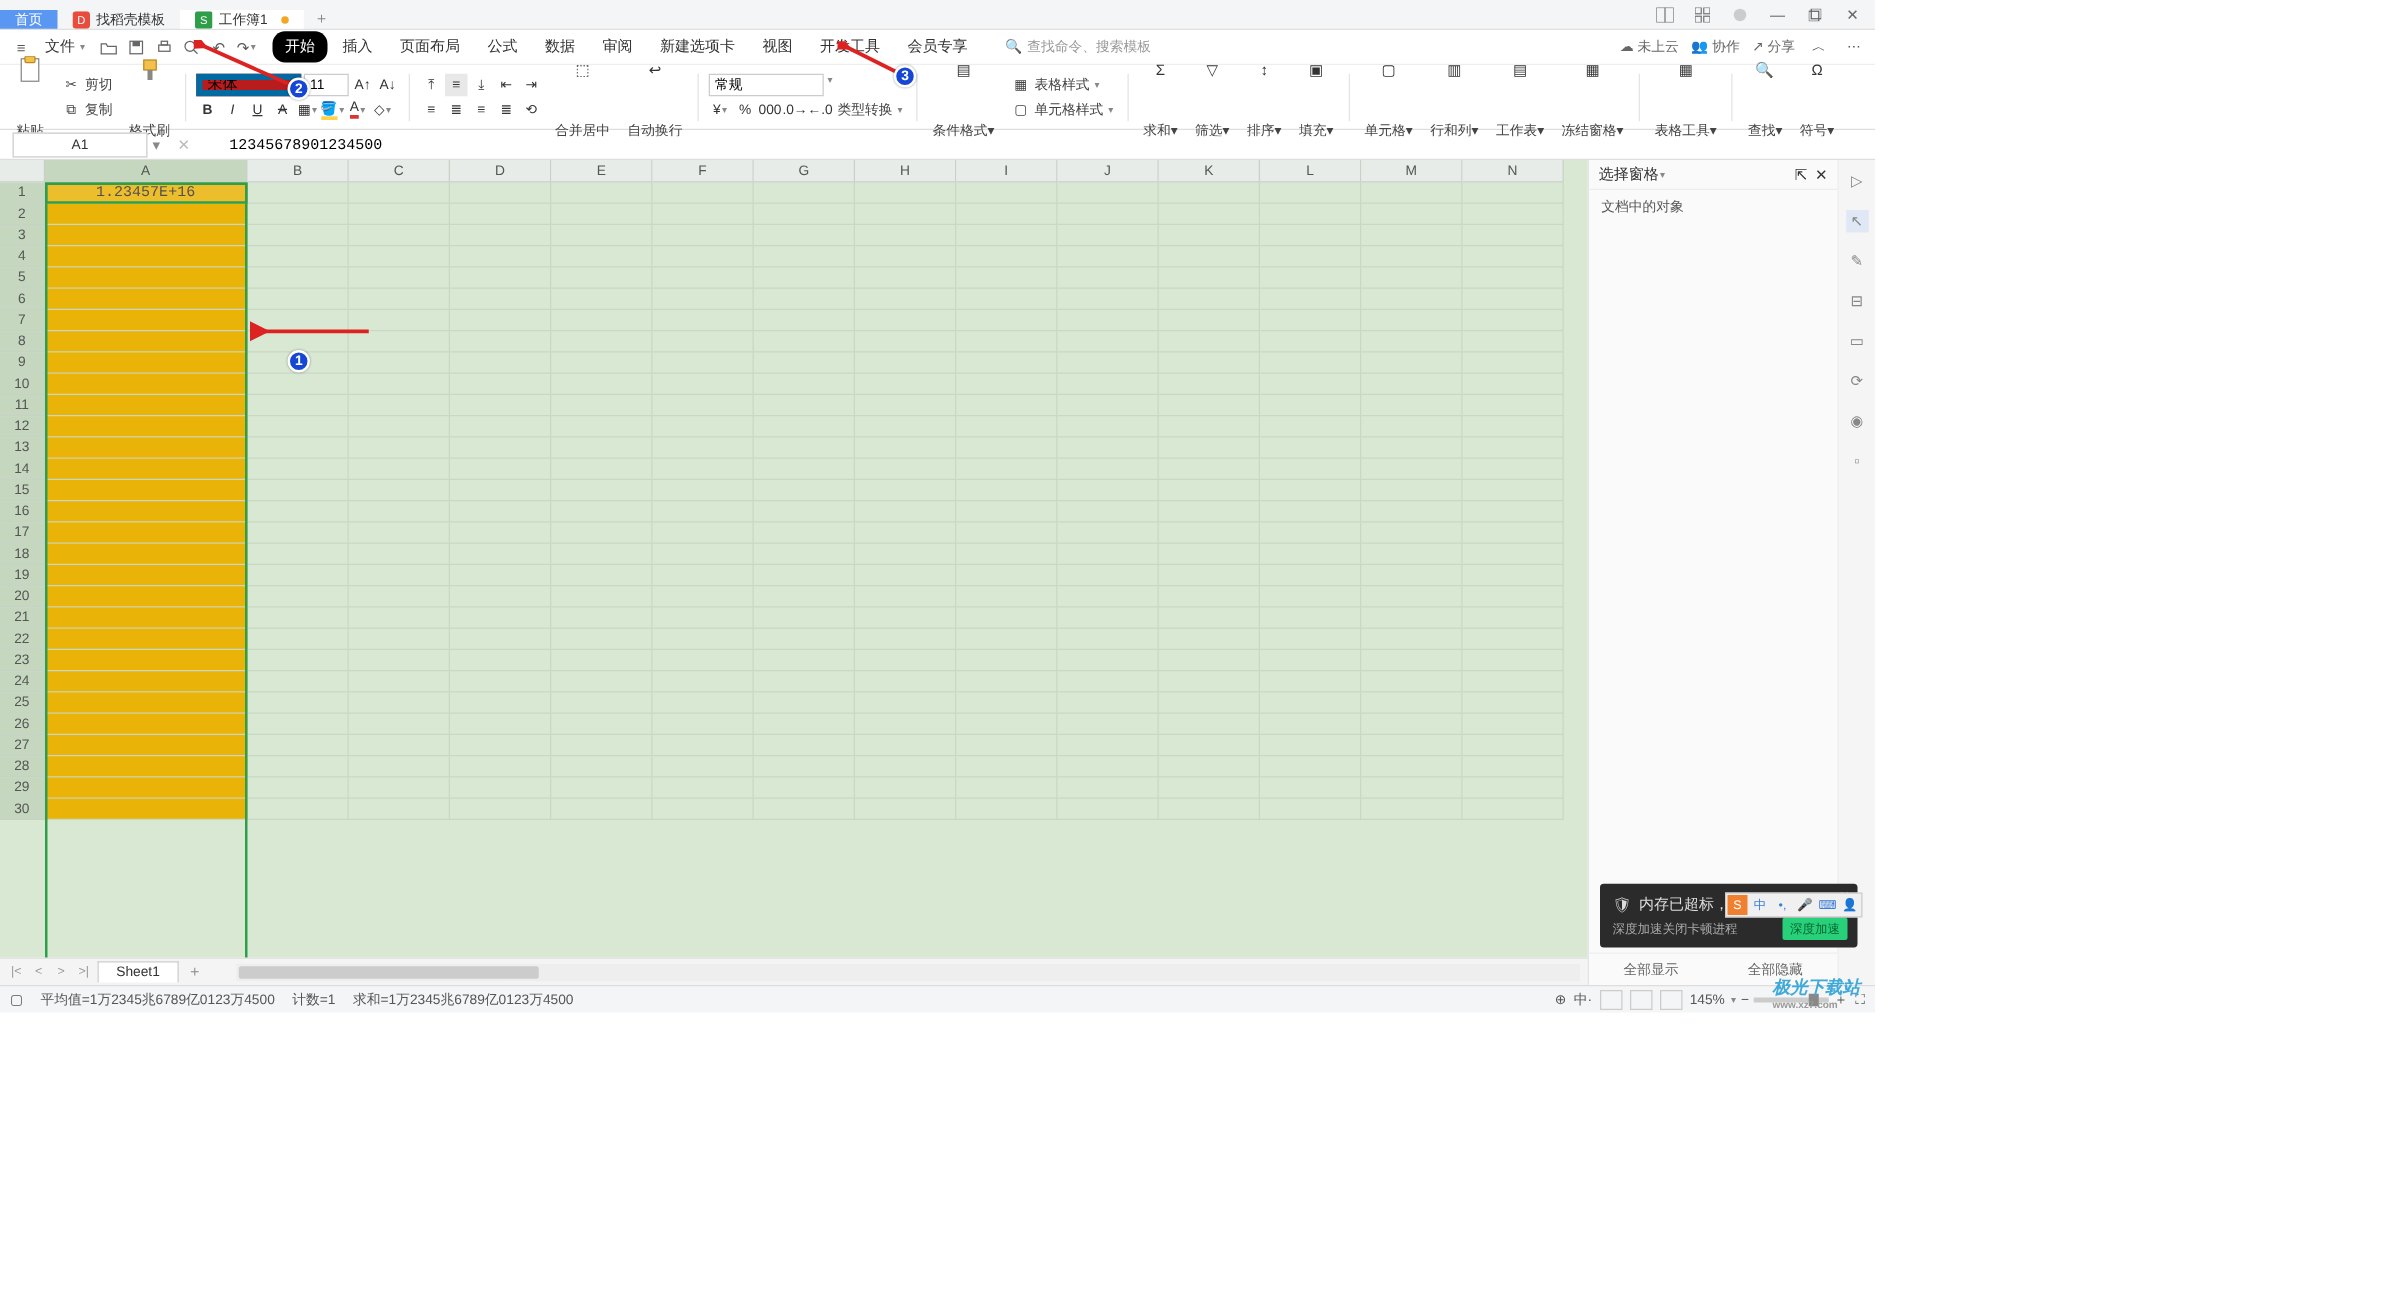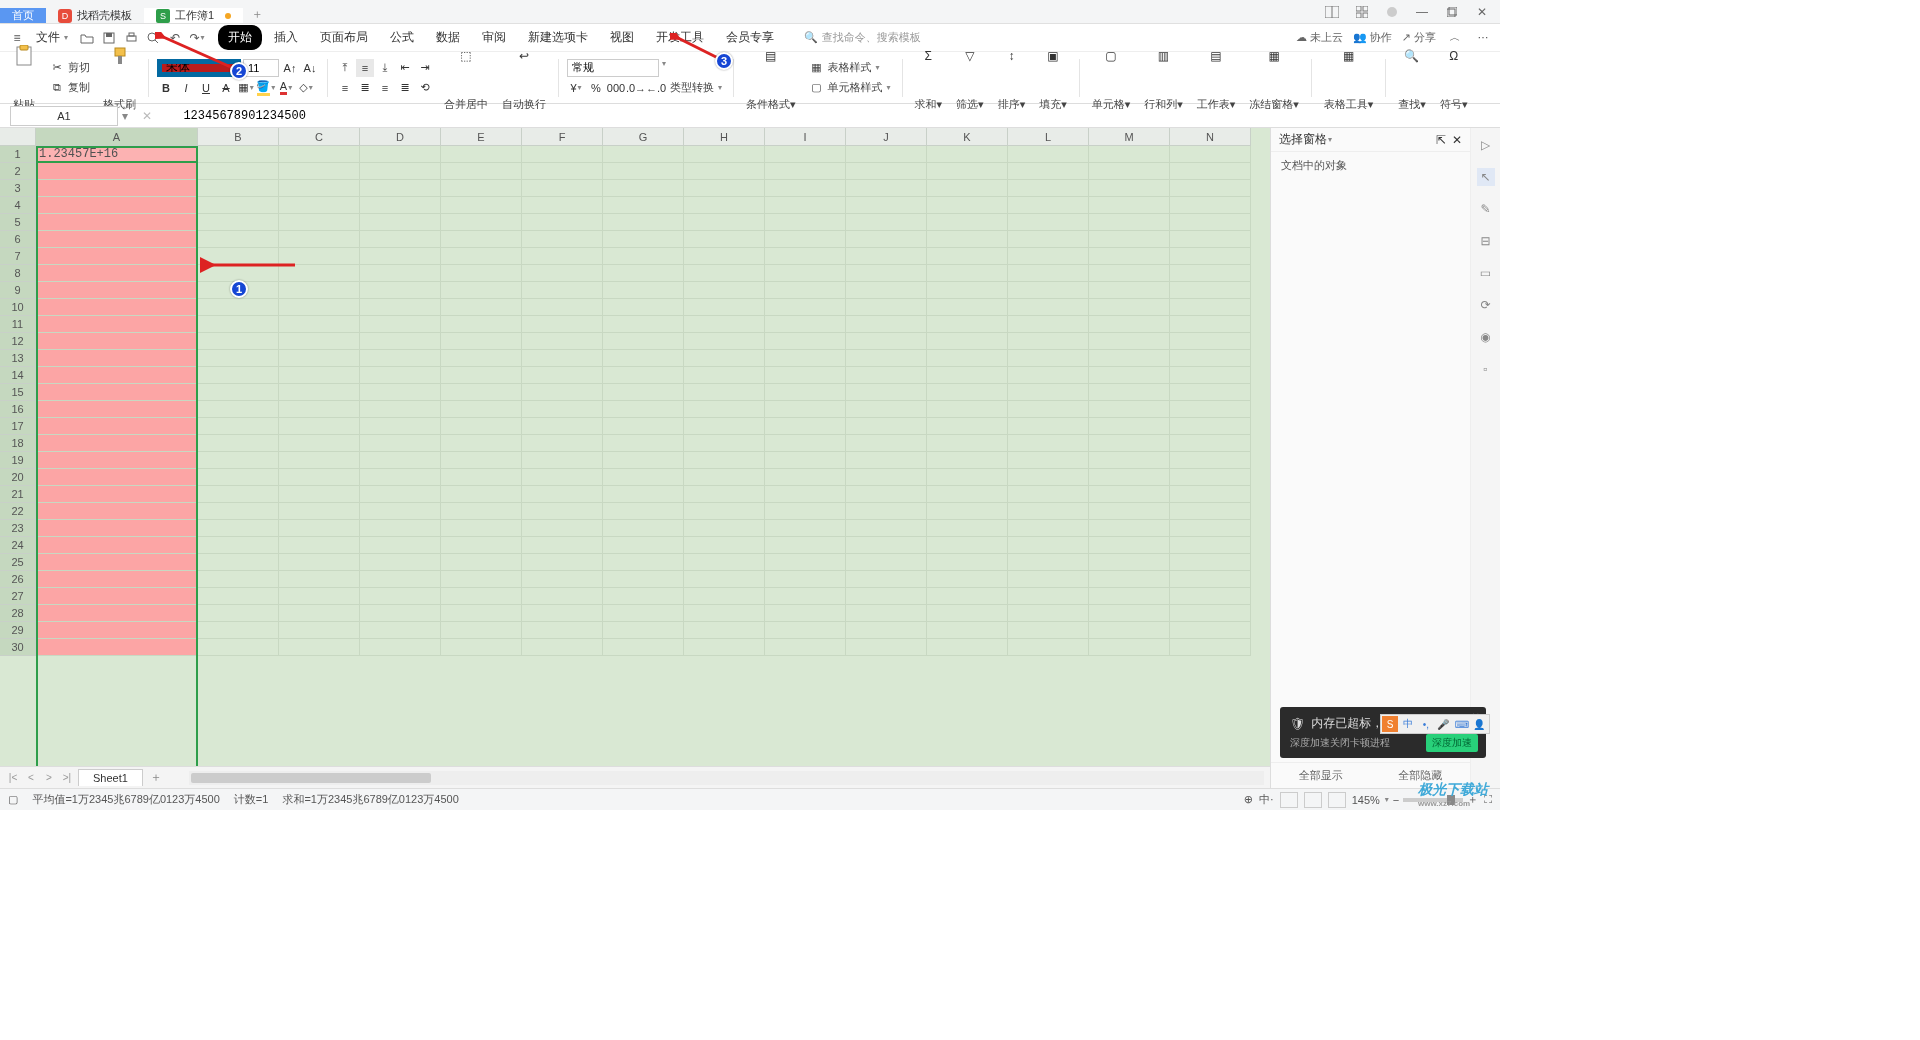--- a/index.html
+++ b/index.html
@@ -68,21 +68,21 @@
 .grid-wrap { flex: 1; position: relative; overflow: hidden; background: #d9e8d3; }
 .col-headers { display: flex; position: absolute; top: 0; left: 36px; height: 18px; z-index: 2; }
 .col-h { width: 81px; background: #e8ece8; border-right: 1px solid #c8d0c8; border-bottom: 1px solid #c8d0c8; text-align: center; font-size: 11px; line-height: 18px; color: #555; cursor: pointer; }
 .col-h.first { width: 162px; background: #c5d8bf; }
 .corner { position: absolute; top: 0; left: 0; width: 36px; height: 18px; background: #e8ece8; border-right: 1px solid #c8d0c8; border-bottom: 1px solid #c8d0c8; z-index: 3; }
 .row-headers { position: absolute; top: 18px; left: 0; width: 36px; z-index: 2; }
 .row-h { height: 17px; background: #c5d8bf; border-bottom: 1px solid #c8d0c8; border-right: 1px solid #c8d0c8; text-align: center; font-size: 11px; line-height: 17px; color: #555; cursor: pointer; }
 .cells { position: absolute; top: 18px; left: 36px; }
 .cell-row { display: flex; }
 .cell { width: 81px; height: 17px; border-right: 1px solid #c8d8c2; border-bottom: 1px solid #c8d8c2; font-size: 11px; line-height: 17px; padding: 0 3px; }
-.cell.colA { width: 162px; background: #fca5a5; text-align: left; font-family: "Courier New", monospace; font-size: 12px; }
+.cell.colA { width: 162px; background: #eab308; text-align: center; font-family: "Courier New", monospace; font-size: 12px; }
 .selection-border { position: absolute; top: 18px; left: 36px; width: 162px; height: 630px; border: 2px solid #2e9e4a; pointer-events: none; z-index: 4; }
 .active-cell-border { position: absolute; top: 18px; left: 36px; width: 162px; height: 17px; border: 2px solid #2e9e4a; pointer-events: none; z-index: 5; background: rgba(255,255,255,0.15); }
 
 
 .marker { position: absolute; width: 18px; height: 18px; border-radius: 50%; background: #1646d4; border: 2px solid #fff; color: #fff; font-size: 11px; font-weight: bold; display: flex; align-items: center; justify-content: center; z-index: 50; box-shadow: 0 0 2px rgba(0,0,0,0.4); }
 .arrow { position: absolute; z-index: 49; }
 
 
 .sheet-tabs { height: 22px; background: #f4f4f4; border-top: 1px solid #ddd; display: flex; align-items: center; padding: 0 6px; gap: 4px; }
 .sheet-nav { width: 14px; color: #999; cursor: pointer; text-align: center; font-size: 10px; }

